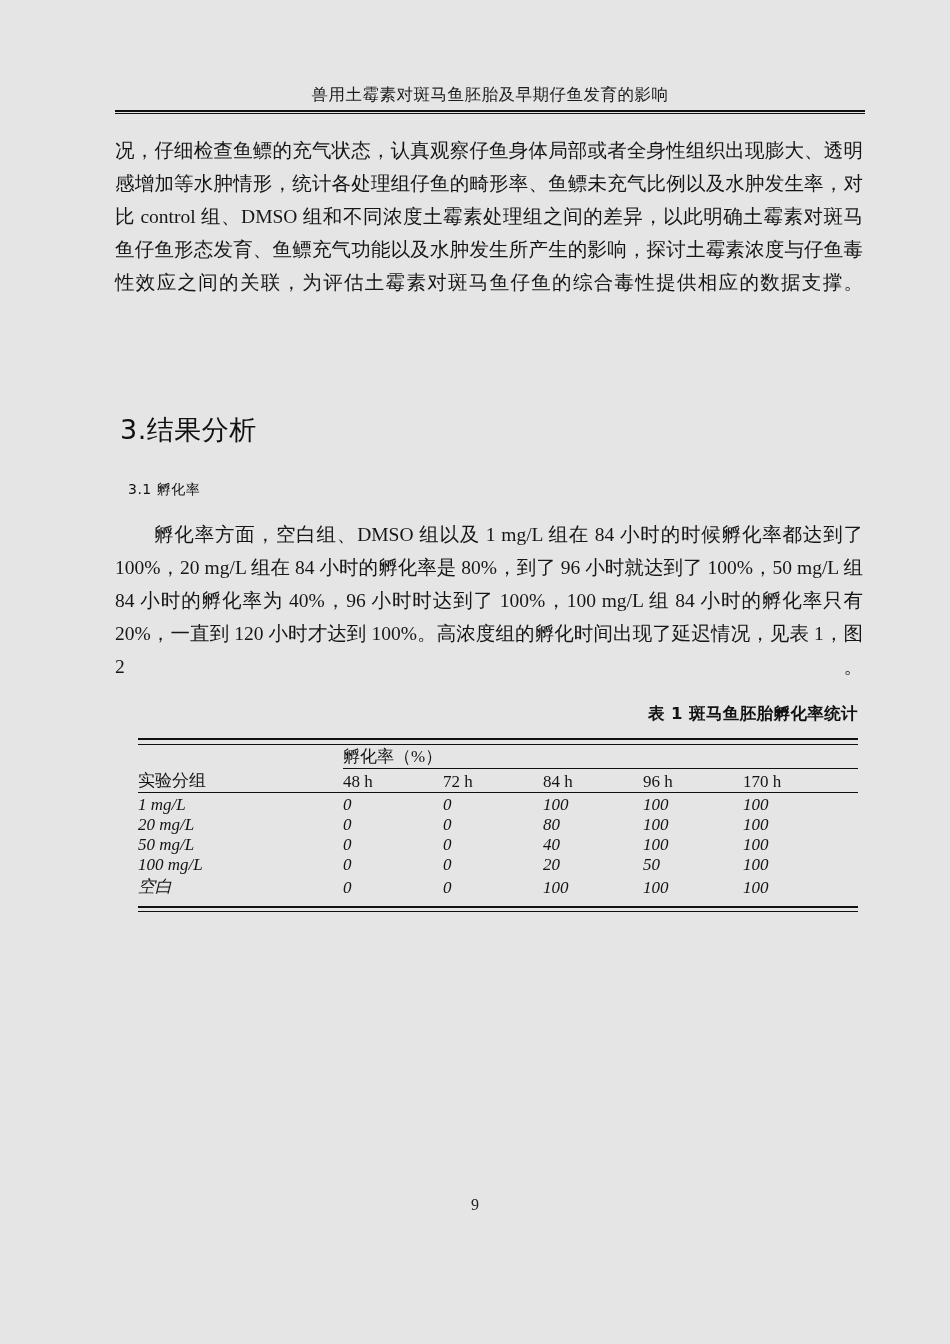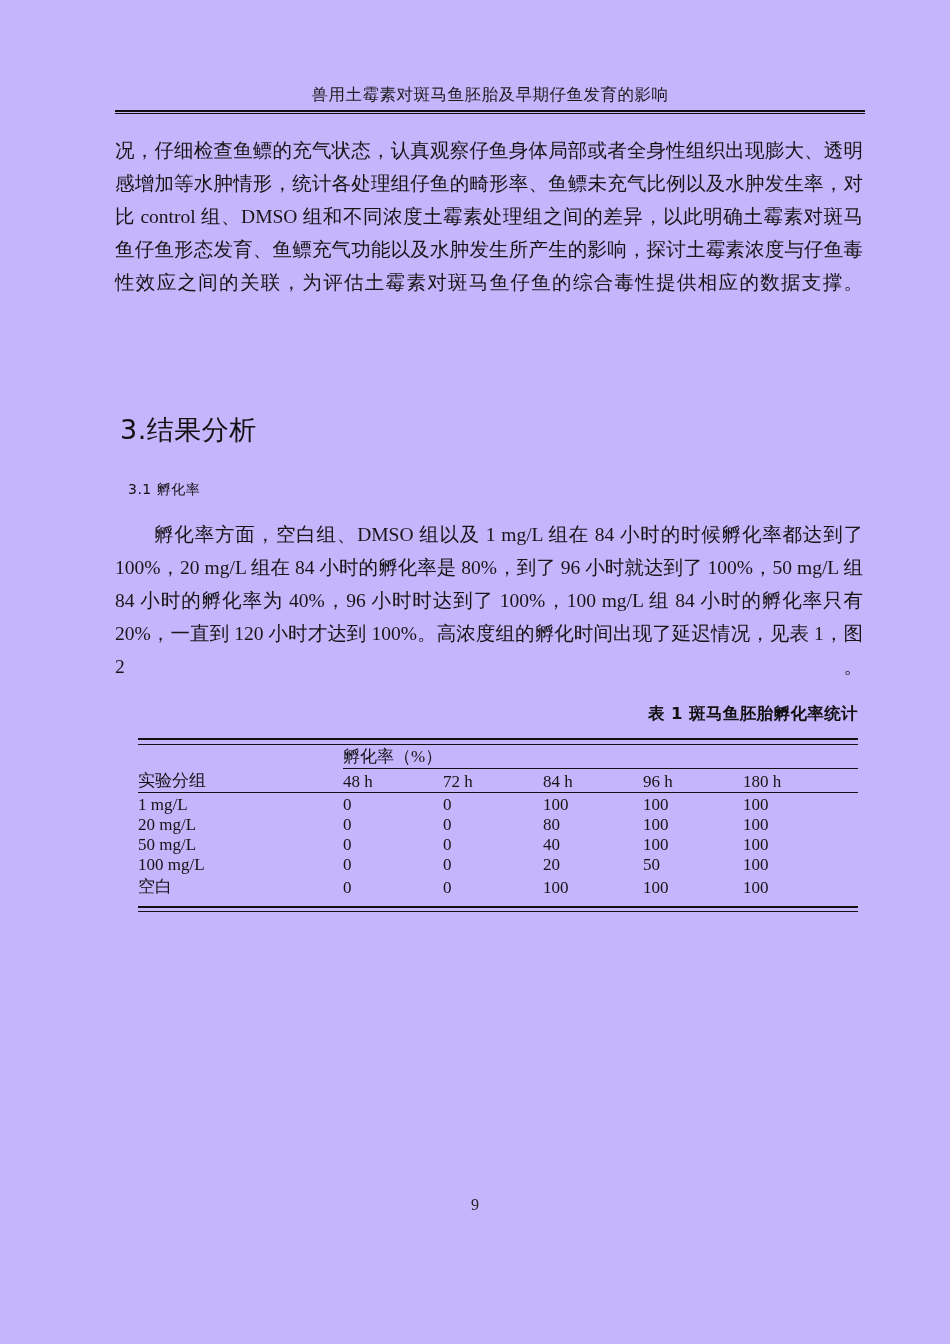--- a/index.html
+++ b/index.html
@@ -14,21 +14,21 @@
     font-family: "Liberation Serif", "DejaVu Serif", serif;
     color: #1a1a1a;
     overflow: hidden;
   }
 
   .page {
     position: absolute;
     left: 0; top: 0;
     width: 950px;
     height: 1344px;
-    background: #c4b5fd;
+    background: #e5e5e5;
   }
 
   
   .runhead {
     position: absolute;
     left: 115px;
     top: 84px;
     width: 750px;
     text-align: center;
     font-family: "Liberation Serif", "DejaVu Serif", serif;
@@ -169,20 +169,21 @@
   }
   .hdr-cell {
     padding-top: 7px;
     padding-bottom: 9px;
     padding-left: 2px;
   }
   .body-cell {
     padding-top: 10px;
     padding-bottom: 10px;
     padding-left: 2px;
+    font-style: italic;
   }
   .gap-small { height: 8px; }
 
   
   .pageno {
     position: absolute;
     left: 0;
     top: 1196px;
     width: 950px;
     text-align: center;
@@ -236,21 +237,21 @@
           <td class="subrule-cell" colspan="5">
             <div class="subrule"></div>
           </td>
         </tr>
         <tr>
           <th class="hdr-cell">实验分组</th>
           <th class="hdr-cell">48 h</th>
           <th class="hdr-cell">72 h</th>
           <th class="hdr-cell">84 h</th>
           <th class="hdr-cell">96 h</th>
-          <th class="hdr-cell">180 h</th>
+          <th class="hdr-cell">170 h</th>
         </tr>
         <tr>
           <td class="rule-mid" colspan="6"></td>
         </tr>
       </thead>
       <tbody>
         <tr>
           <td class="body-cell">1 mg/L</td>
           <td class="body-cell">0</td>
           <td class="body-cell">0</td>

